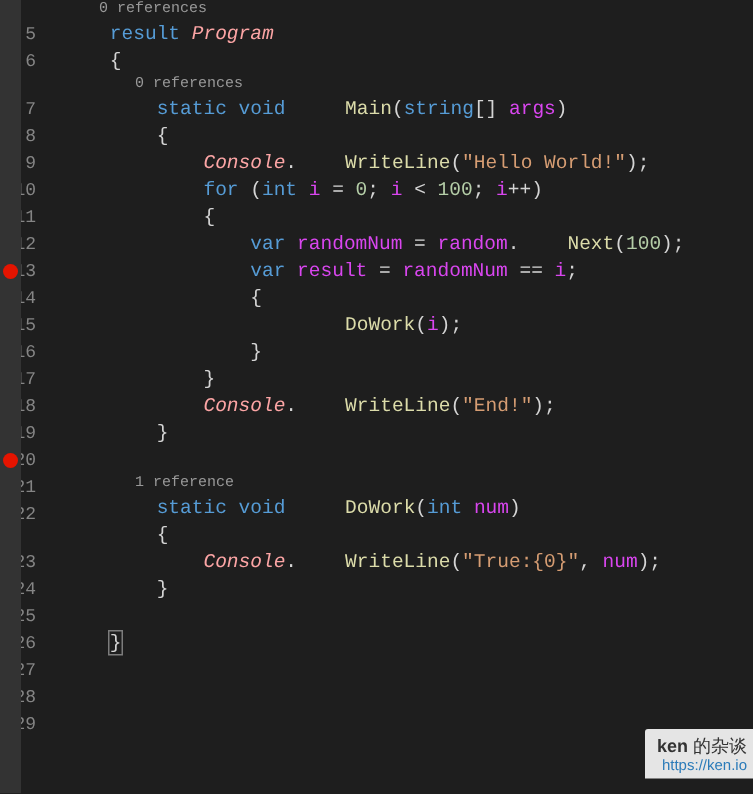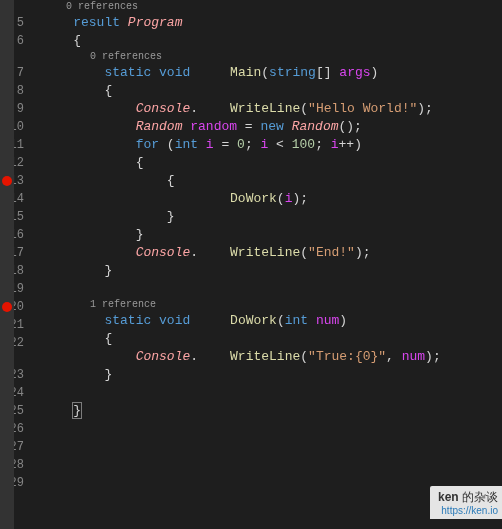--- a/index.html
+++ b/index.html
@@ -135,23 +135,24 @@
       </div>
   </div>
   <div class="code" id="code-lines">
       <div class="lens">    0 references</div>
       <div class="line"><span>    </span><span class="k">result</span><span class="p"> </span><span class="c">Program</span></div>
       <div class="line"><span>    </span><span class="p">{</span></div>
       <div class="lens">        0 references</div>
       <div class="line"><span>        </span><span class="k">static</span><span class="p"> </span><span class="k">void</span><span class="p"> </span><span class="m">Main</span><span class="p">(</span><span class="k">string</span><span class="p">[] </span><span class="v">args</span><span class="p">)</span></div>
       <div class="line"><span>        </span><span class="p">{</span></div>
       <div class="line"><span>            </span><span class="c">Console</span><span class="p">.</span><span class="m">WriteLine</span><span class="p">(</span><span class="s">"Hello World!"</span><span class="p">);</span></div>
-      <div class="line"><span>            </span><span class="c">Random</span><span class="p"> </span><span class="v">random</span><span class="p"> = </span><span class="k">new</span><span class="p"> </span><span class="c">Random</span><span class="p">();</span></div>
       <div class="line"><span>            </span><span class="k">for</span><span class="p"> (</span><span class="k">int</span><span class="p"> </span><span class="v">i</span><span class="p"> = </span><span class="n">0</span><span class="p">; </span><span class="v">i</span><span class="p"> &lt; </span><span class="n">100</span><span class="p">; </span><span class="v">i</span><span class="p">++)</span></div>
       <div class="line"><span>            </span><span class="p">{</span></div>
+      <div class="line"><span>                </span><span class="k">var</span><span class="p"> </span><span class="v">randomNum</span><span class="p"> = </span><span class="v">random</span><span class="p">.</span><span class="m">Next</span><span class="p">(</span><span class="n">100</span><span class="p">);</span></div>
+      <div class="line"><span>                </span><span class="k">var</span><span class="p"> </span><span class="v">result</span><span class="p"> = </span><span class="v">randomNum</span><span class="p"> == </span><span class="v">i</span><span class="p">;</span></div>
       <div class="line"><span>                </span><span class="p">{</span></div>
       <div class="line"><span>                    </span><span class="m">DoWork</span><span class="p">(</span><span class="v">i</span><span class="p">);</span></div>
       <div class="line"><span>                </span><span class="p">}</span></div>
       <div class="line"><span>            </span><span class="p">}</span></div>
       <div class="line"><span>            </span><span class="c">Console</span><span class="p">.</span><span class="m">WriteLine</span><span class="p">(</span><span class="s">"End!"</span><span class="p">);</span></div>
       <div class="line"><span>        </span><span class="p">}</span></div>
       <div class="line"></div>
       <div class="lens">        1 reference</div>
       <div class="line"><span>        </span><span class="k">static</span><span class="p"> </span><span class="k">void</span><span class="p"> </span><span class="m">DoWork</span><span class="p">(</span><span class="k">int</span><span class="p"> </span><span class="v">num</span><span class="p">)</span></div>
       <div class="line"><span>        </span><span class="p">{</span></div>

